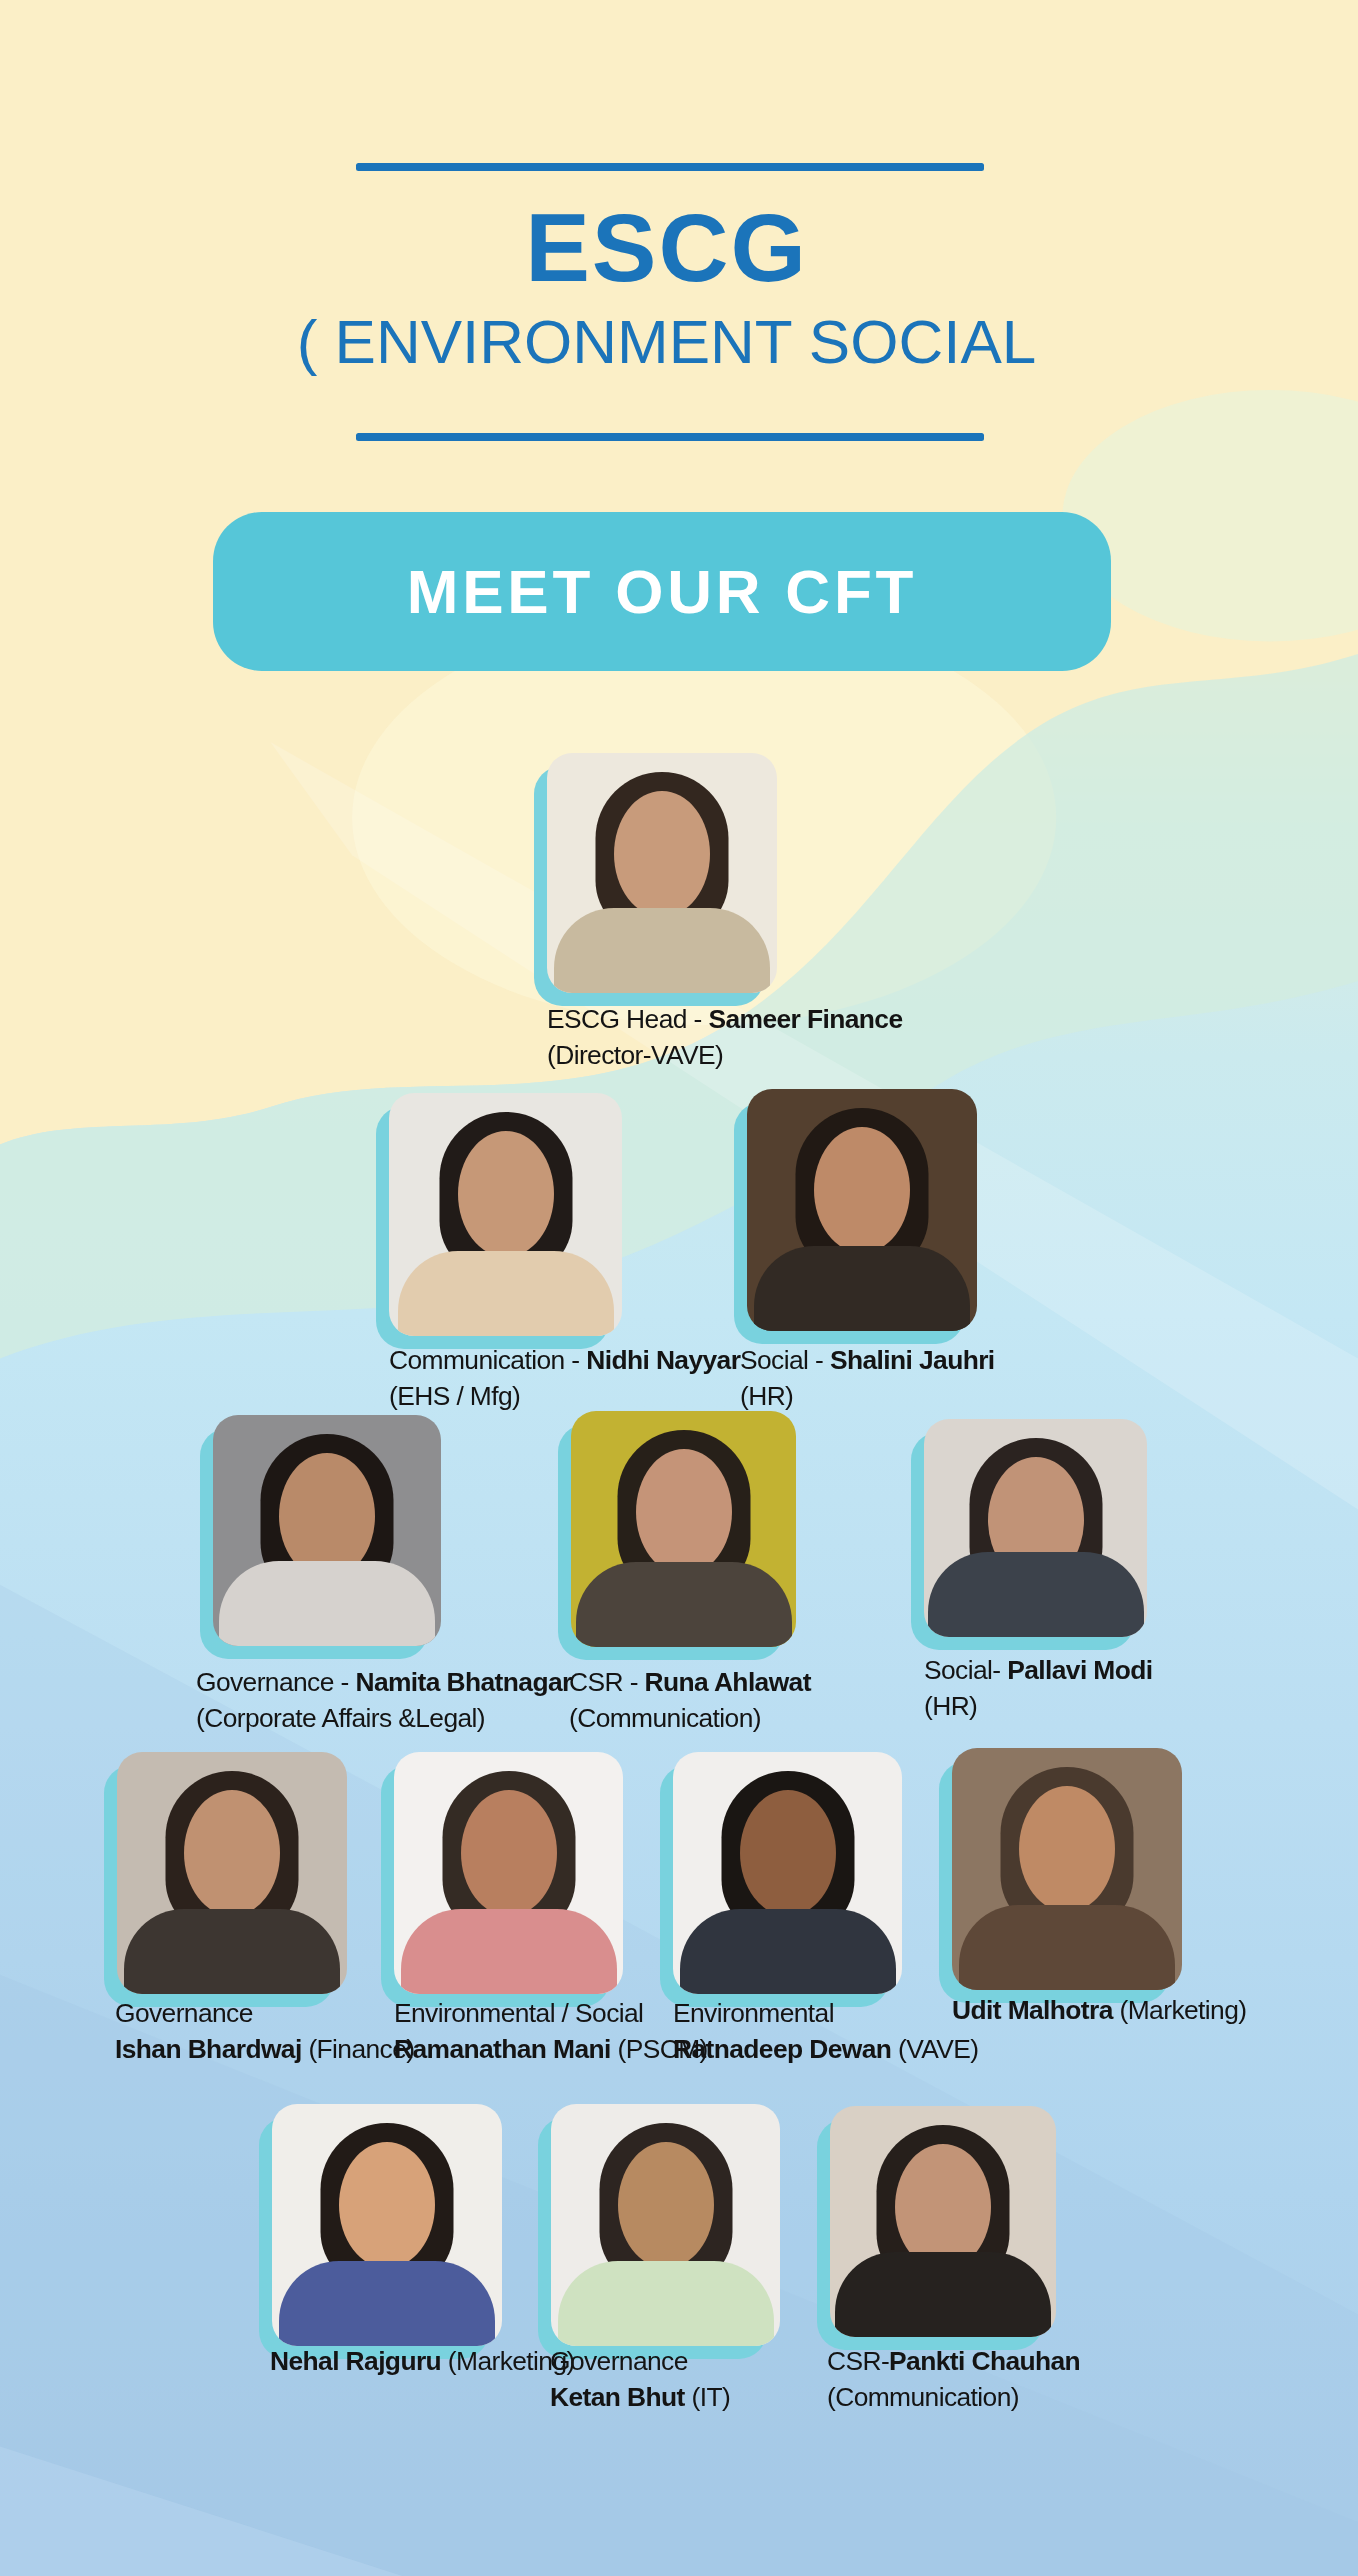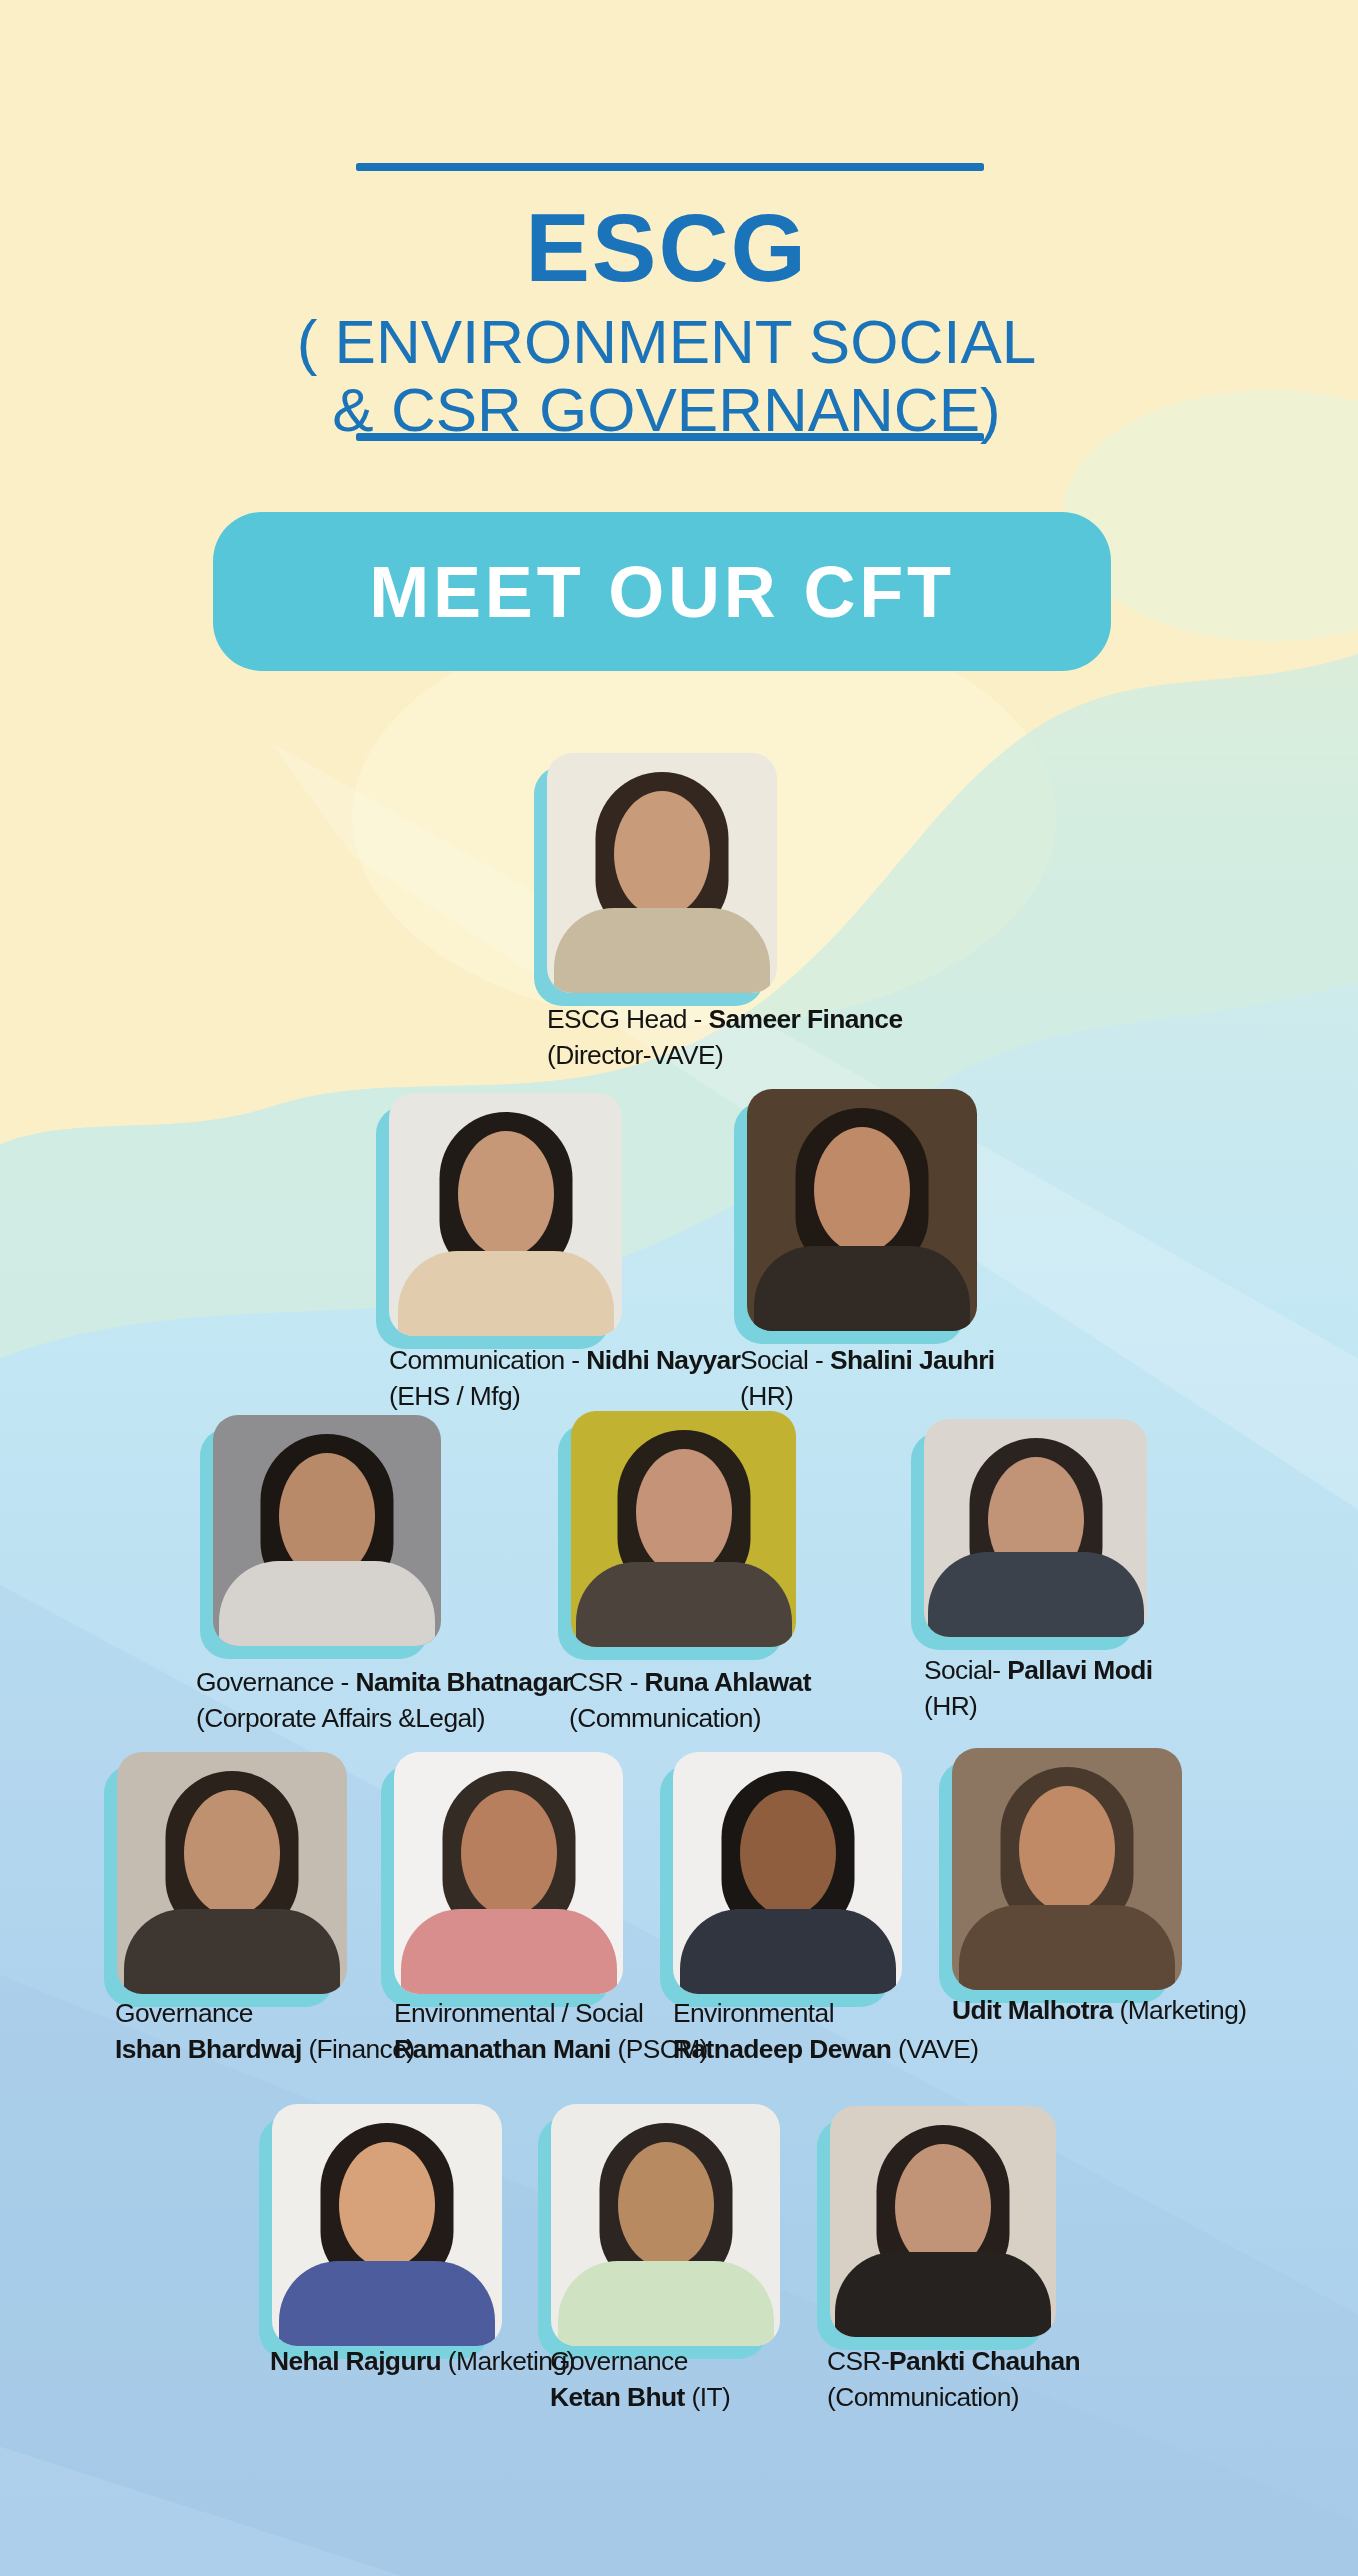--- a/index.html
+++ b/index.html
@@ -14,21 +14,21 @@
   .rule.top{top:163px}
   .rule.bottom{top:433px}
 
   .titleblock{position:absolute;left:264px;top:201px;width:805px;text-align:center;color:var(--c-title-blue,#1B74BA);}
   .title-main{display:block;font-size:97px;font-weight:700;letter-spacing:1.9px;line-height:94px;}
   .title-sub{display:block;font-size:62px;font-weight:400;letter-spacing:0px;line-height:68px;}
   .title-sub.first{margin-top:12.6px;}
 
   .banner{position:absolute;left:213px;top:512px;width:898px;height:159px;border-radius:49px;
     background:var(--c-banner-teal,#56C6D8);display:flex;align-items:center;justify-content:center;}
-  .banner-text{color:#ffffff;font-size:72px;font-weight:700;letter-spacing:3.8px;}
+  .banner-text{color:#ffffff;font-size:62px;font-weight:700;letter-spacing:3.8px;}
 
   .card{position:absolute;}
   .frame{position:absolute;left:-12.6px;top:12.6px;width:100%;height:100%;border-radius:28px;background:var(--c-frame-teal,#79D2DE);}
   .photo{position:absolute;left:0;top:0;width:100%;height:100%;border-radius:25px;overflow:hidden;background:var(--pbg,#ddd);}
   .hair{position:absolute;left:50%;top:19px;transform:translateX(-50%);width:133px;height:166px;border-radius:67px 67px 58px 58px;background:var(--phair,#222);}
   .face{position:absolute;left:50%;top:38px;transform:translateX(-50%);width:96px;height:126px;border-radius:48px/63px;background:var(--pskin,#c96);}
   .torso{position:absolute;left:50%;bottom:-22.6px;transform:translateX(-50%);width:216px;height:108px;border-radius:60px 60px 0 0;background:var(--pshirt,#555);}
 
   .caption{position:absolute;color:#141414;font-size:26.4px;line-height:36px;letter-spacing:-0.6px;white-space:nowrap;}
   .caption .b{font-weight:700;}
@@ -44,21 +44,20 @@
   <polygon points="430,1180 2160,2160 2160,2400 560,1360" fill="#FFFFFF" opacity="0.18"></polygon>
   <polygon points="0,2520 2160,3680 2160,4096 0,4096" fill="#9FC4E4" opacity="0.22"></polygon>
   <polygon points="0,3140 2160,4010 2160,4096 0,4096" fill="#A3C6E6" opacity="0.3"></polygon>
   <polygon points="0,3890 640,4096 0,4096" fill="#B8D6F0" opacity="0.5"></polygon>
 </svg>
 
 <div class="rule top"></div>
 <div class="titleblock">
   <span class="title-main">ESCG</span>
   <span class="title-sub first">( ENVIRONMENT SOCIAL</span>
-  <span class="title-sub">&amp; CSR GOVERNANCE)</span>
 </div>
 <div class="rule bottom"></div>
 
 <div class="banner">
   <span class="banner-text">MEET OUR CFT</span>
 </div>
 
 <div class="card" style="left:547px;top:753px;width:230px;height:240px">
   <div class="frame"></div>
   <div class="photo" style="--pbg: #EDE8DD; --phair: #33271F; --pskin: #C89B7B; --pshirt: #C8BA9F;">

